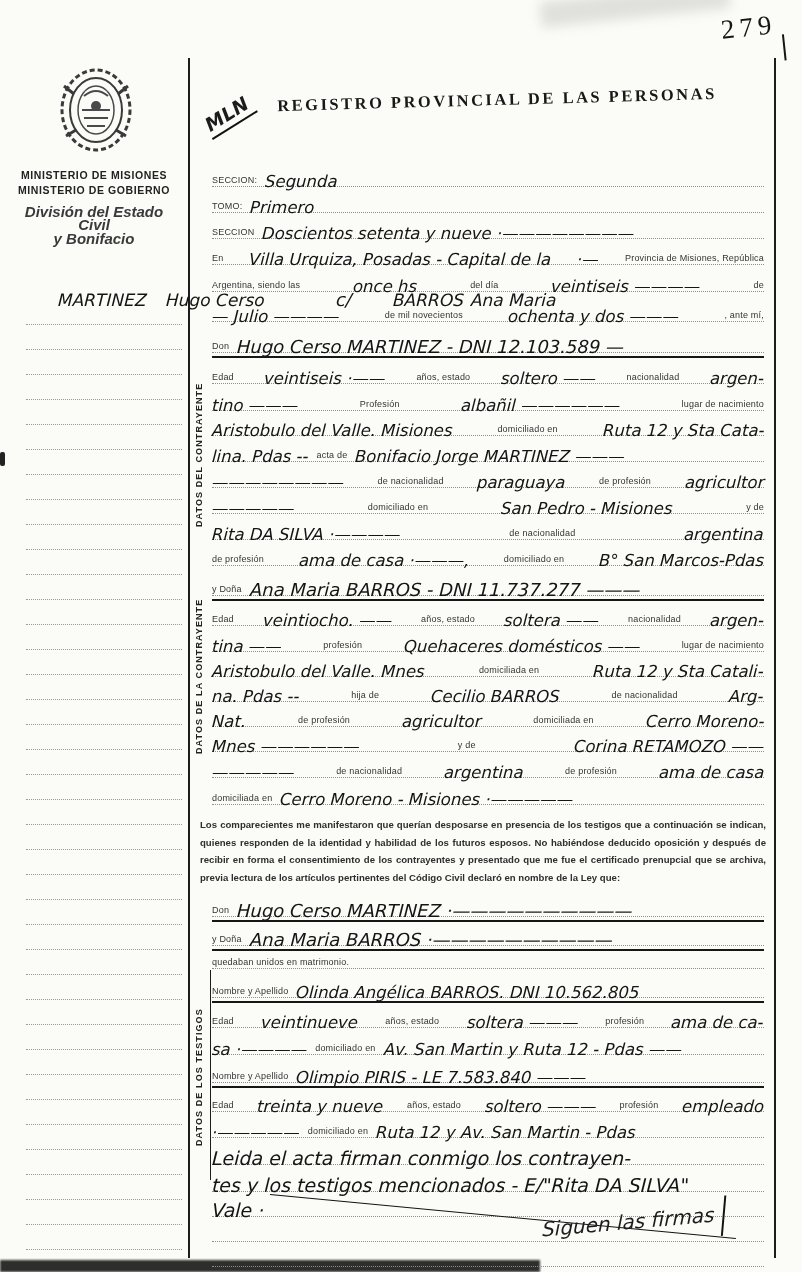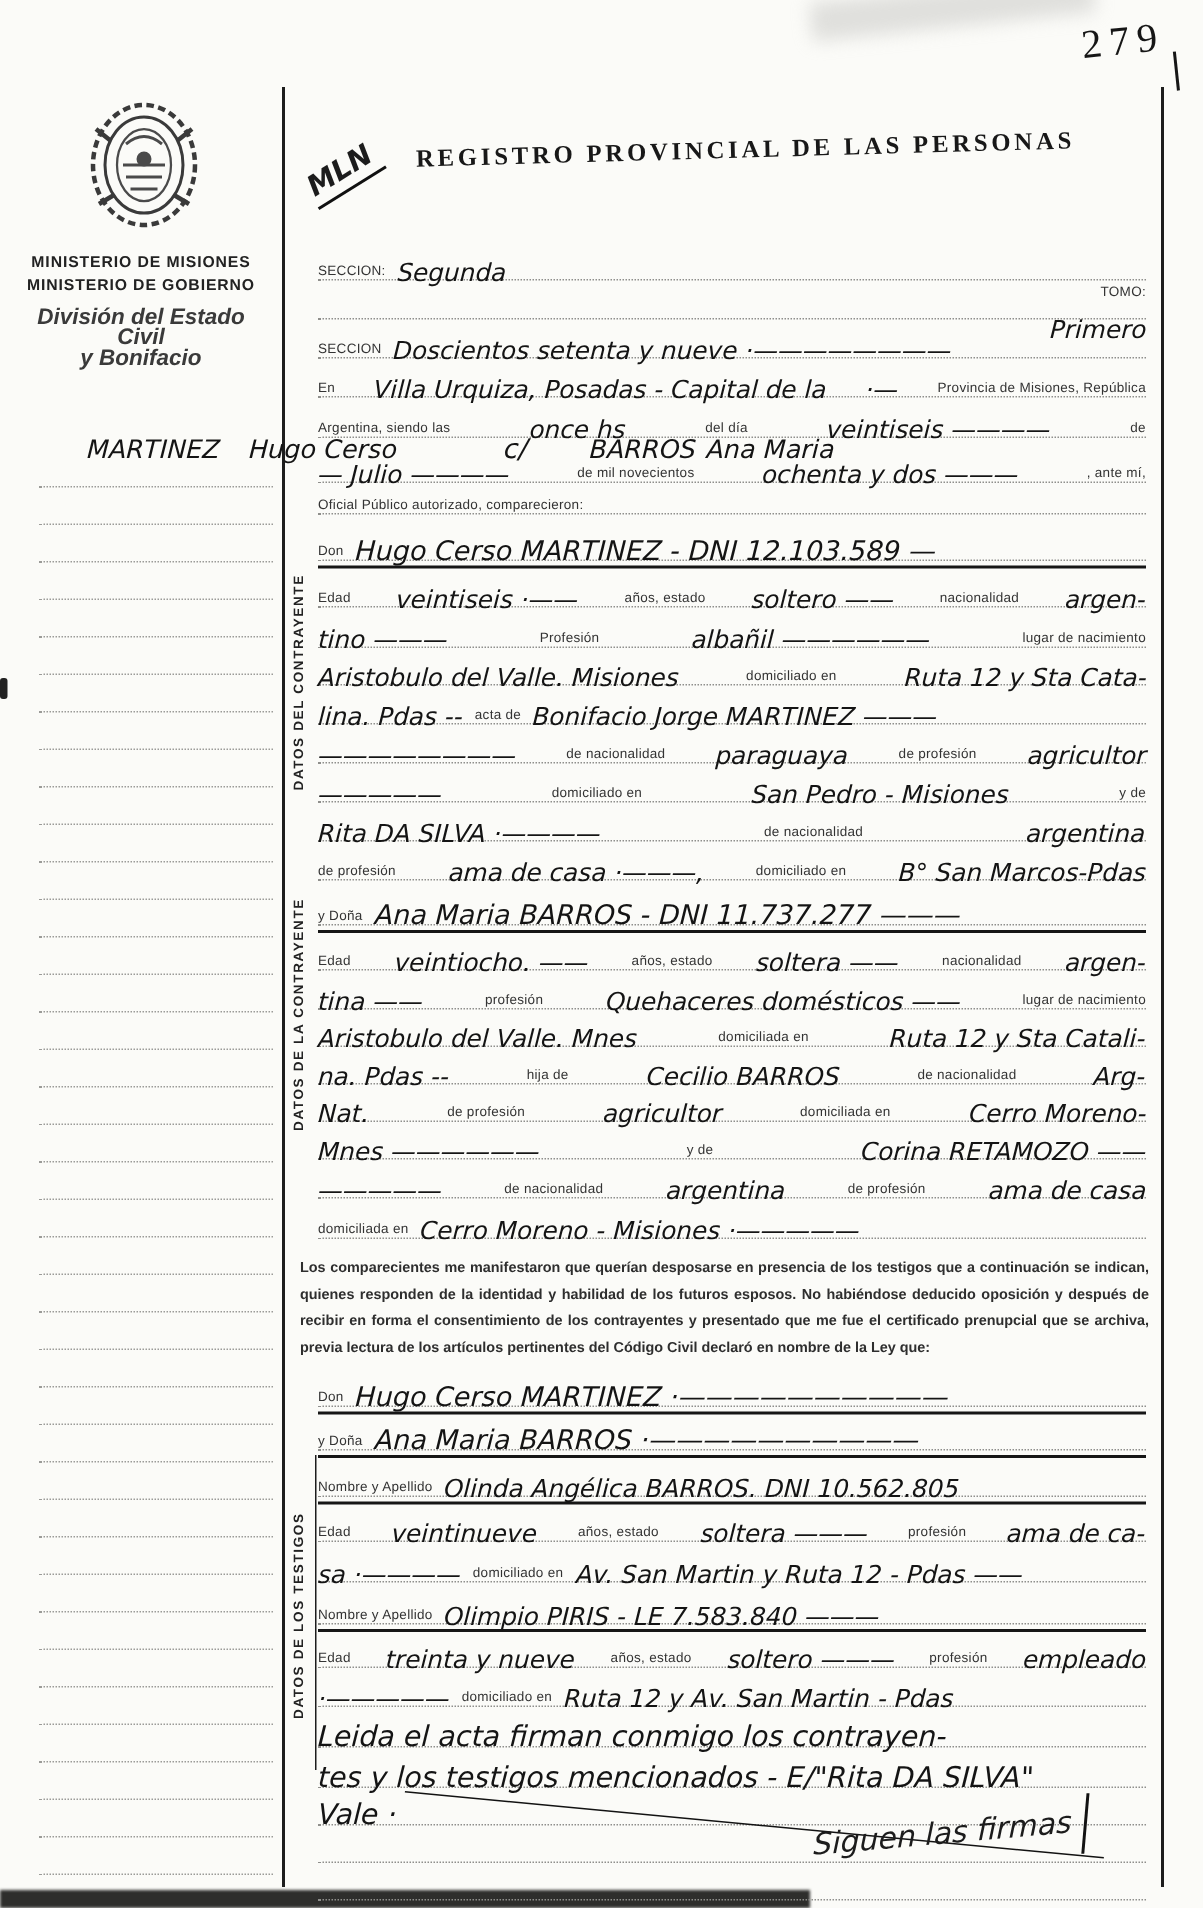--- a/index.html
+++ b/index.html
@@ -159,21 +159,21 @@
   <div class="vlabel groom">DATOS DEL CONTRAYENTE</div>
   <div class="vlabel bride">DATOS DE LA CONTRAYENTE</div>
   <div class="vlabel witnesses">DATOS DE LOS TESTIGOS</div>
   <div class="vrule"></div>
 
   <div class="rows" id="rows-top">
       <div class="frow" style="height: 30px;">
         <span class="printed">SECCION:</span>
         <span class="hw">Segunda</span>
       </div>
-      <div class="frow" style="height: 26px; flex-direction: column;">
+      <div class="frow" style="height: 26px;">
         <span class="printed">TOMO:</span>
         <span class="hw">Primero</span>
       </div>
       <div class="frow" style="height: 26px;">
         <span class="printed">SECCION</span>
         <span class="hw">Doscientos setenta y nueve ·————————</span>
       </div>
       <div class="frow sp" style="height: 26px; justify-content: space-between;">
         <span class="printed">En</span>
         <span class="hw">Villa Urquiza, Posadas - Capital de la</span>
@@ -185,23 +185,20 @@
         <span class="hw">once hs</span>
         <span class="printed">del día</span>
         <span class="hw">veintiseis ————</span>
         <span class="printed">de</span>
       </div>
       <div class="frow sp" style="height: 30px;">
         <span class="hw">— Julio ————</span>
         <span class="printed">de mil novecientos</span>
         <span class="hw">ochenta y dos ———</span>
         <span class="printed">, ante mí,</span>
-      </div>
-      <div class="frow" style="height: 21px;">
-        <span class="printed">Oficial Público autorizado, comparecieron:</span>
       </div>
       <div class="frow ul-solid" style="height: 31px;">
         <span class="printed">Don</span>
         <span class="hw" style="font-size: 18px;">Hugo Cerso MARTINEZ - DNI 12.103.589 —</span>
       </div>
       <div class="frow sp" style="height: 29px;">
         <span class="printed">Edad</span>
         <span class="hw">veintiseis ·——</span>
         <span class="printed">años, estado</span>
         <span class="hw">soltero ——</span>
@@ -307,20 +304,23 @@
 
   <div class="rows" id="rows-bottom">
       <div class="frow ul-solid" style="height: 30px;">
         <span class="printed">Don</span>
         <span class="hw" style="font-size: 18px;">Hugo Cerso MARTINEZ ·——————————</span>
       </div>
       <div class="frow ul-solid" style="height: 27px;">
         <span class="printed">y Doña</span>
         <span class="hw" style="font-size: 18px;">Ana Maria BARROS ·——————————</span>
       </div>
+      <div class="frow" style="height: 21px;">
+        <span class="printed">quedaban unidos en matrimonio.</span>
+      </div>
       <div class="frow ul-solid" style="height: 29px;">
         <span class="printed">Nombre y Apellido</span>
         <span class="hw">Olinda Angélica BARROS. DNI 10.562.805</span>
       </div>
       <div class="frow sp" style="height: 28px;">
         <span class="printed">Edad</span>
         <span class="hw">veintinueve</span>
         <span class="printed">años, estado</span>
         <span class="hw">soltera ———</span>
         <span class="printed">profesión</span>

